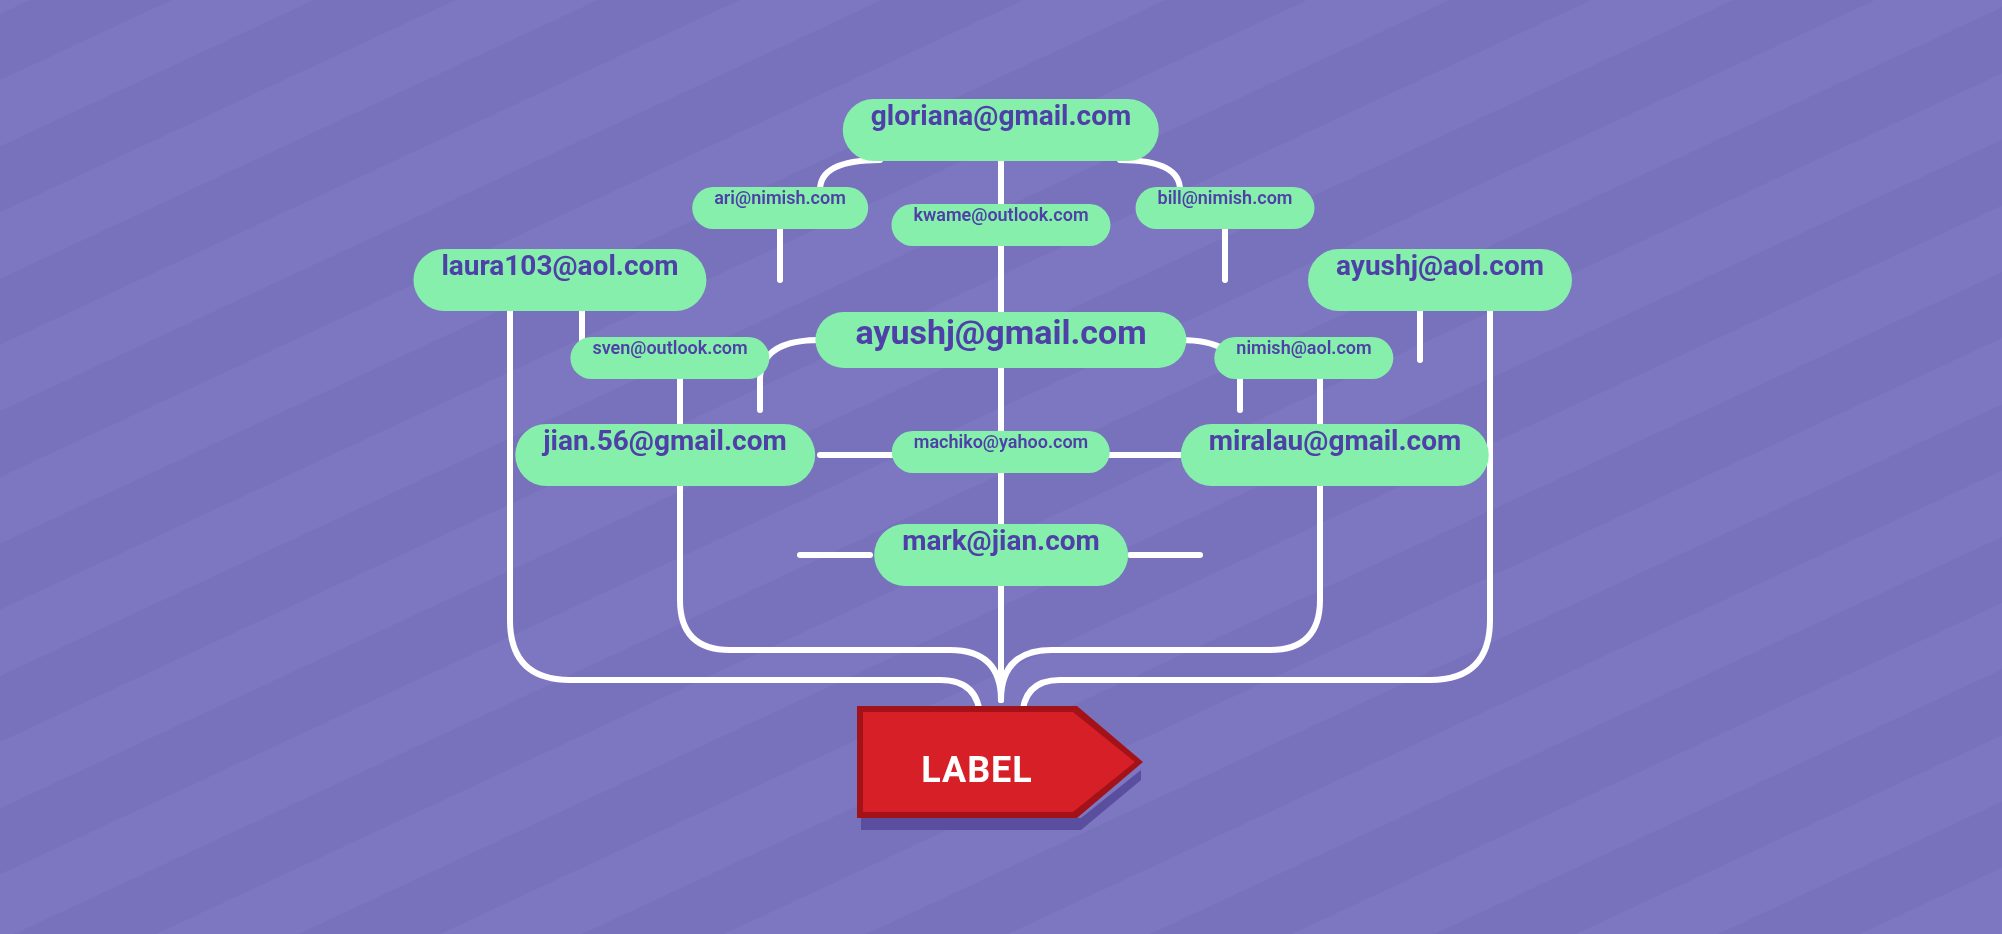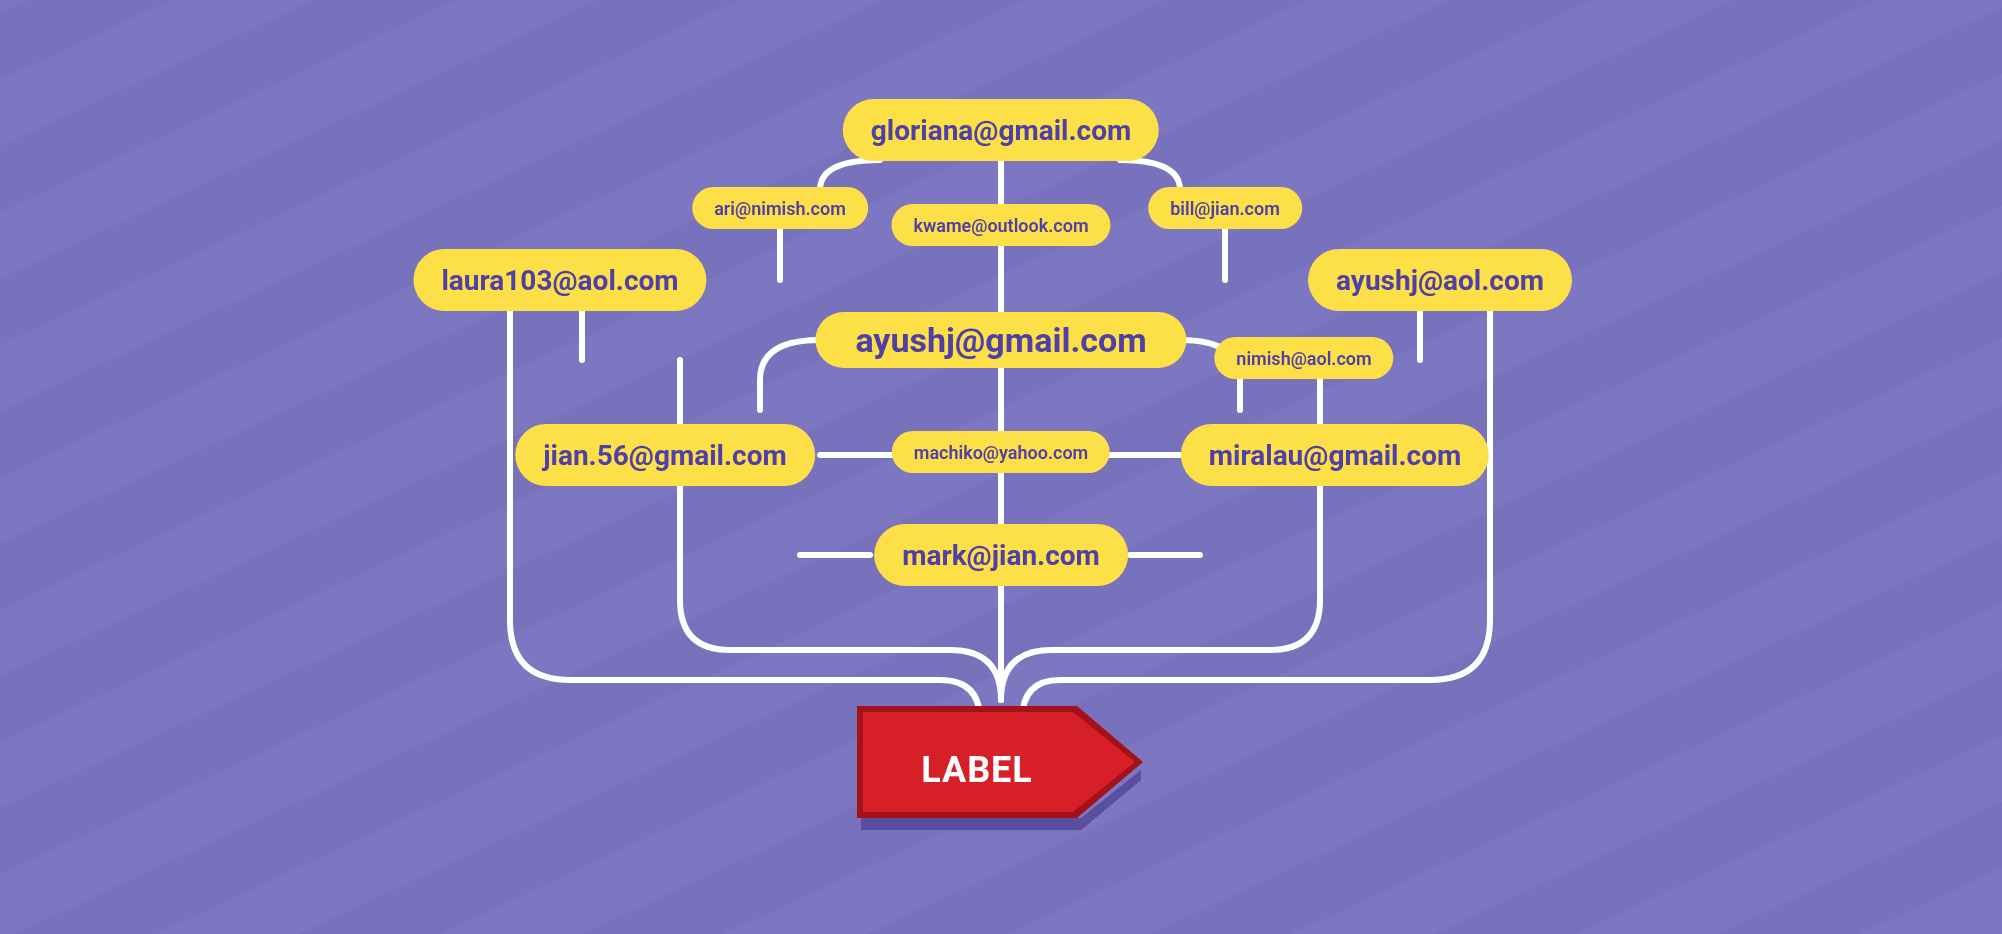--- a/index.html
+++ b/index.html
@@ -18,26 +18,25 @@
       rgba(0,0,0,0.02) 60px,
       rgba(0,0,0,0.02) 120px
     );
     pointer-events:none;
   }
   .stage{
     position:absolute;inset:0;
   }
   .pill{
     position:absolute;
-    background:#fde047;
+    background:#86efac;
     color:#4f3fa8;
     font-weight:700;
     border-radius:999px;
     display:flex;
-    align-items:center;
     justify-content:center;
     white-space:nowrap;
     transform:translate(-50%,-50%);
     padding:0 28px;
     box-sizing:border-box;
   }
   .pill.large{height:62px;font-size:28px;}
   .pill.xlarge{height:56px;font-size:34px;padding:0 40px;}
   .pill.small{height:42px;font-size:18px;font-weight:600;padding:0 22px;}
   .label-tag{
@@ -108,30 +107,33 @@
       <span>gloriana@gmail.com</span>
     </div>
 
   <div class="pill small" style="left:780px;top:208px;">
       <span>ari@nimish.com</span>
     </div>
   <div class="pill small" style="left:1001px;top:225px;">
       <span>kwame@outlook.com</span>
     </div>
   <div class="pill small" style="left:1225px;top:208px;">
-      <span>bill@jian.com</span>
+      <span>bill@nimish.com</span>
     </div>
 
   <div class="pill large" style="left:560px;top:280px;">
       <span>laura103@aol.com</span>
     </div>
   <div class="pill large" style="left:1440px;top:280px;">
       <span>ayushj@aol.com</span>
     </div>
 
+  <div class="pill small" style="left:670px;top:358px;">
+      <span>sven@outlook.com</span>
+    </div>
   <div class="pill xlarge" style="left:1001px;top:340px;">
       <span>ayushj@gmail.com</span>
     </div>
   <div class="pill small" style="left:1304px;top:358px;">
       <span>nimish@aol.com</span>
     </div>
 
   <div class="pill large" style="left:665px;top:455px;">
       <span>jian.56@gmail.com</span>
     </div>

